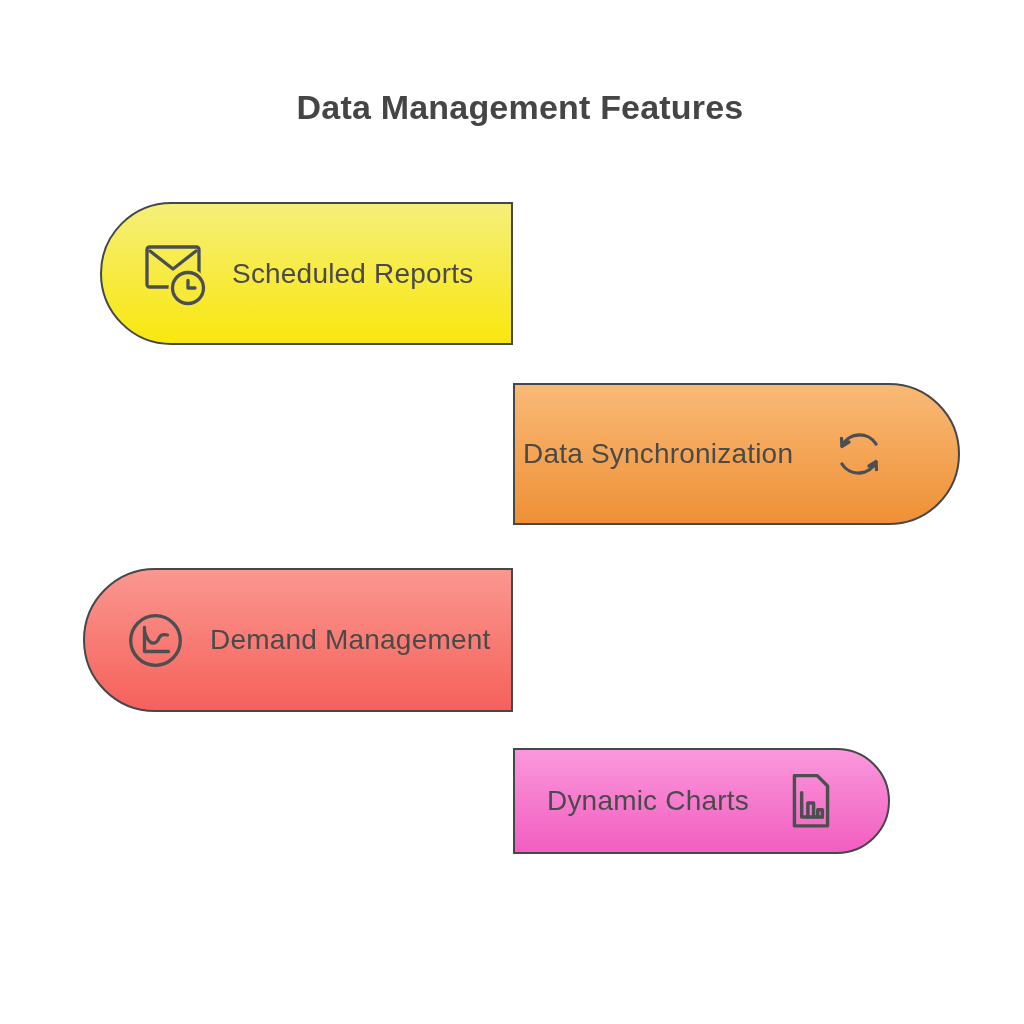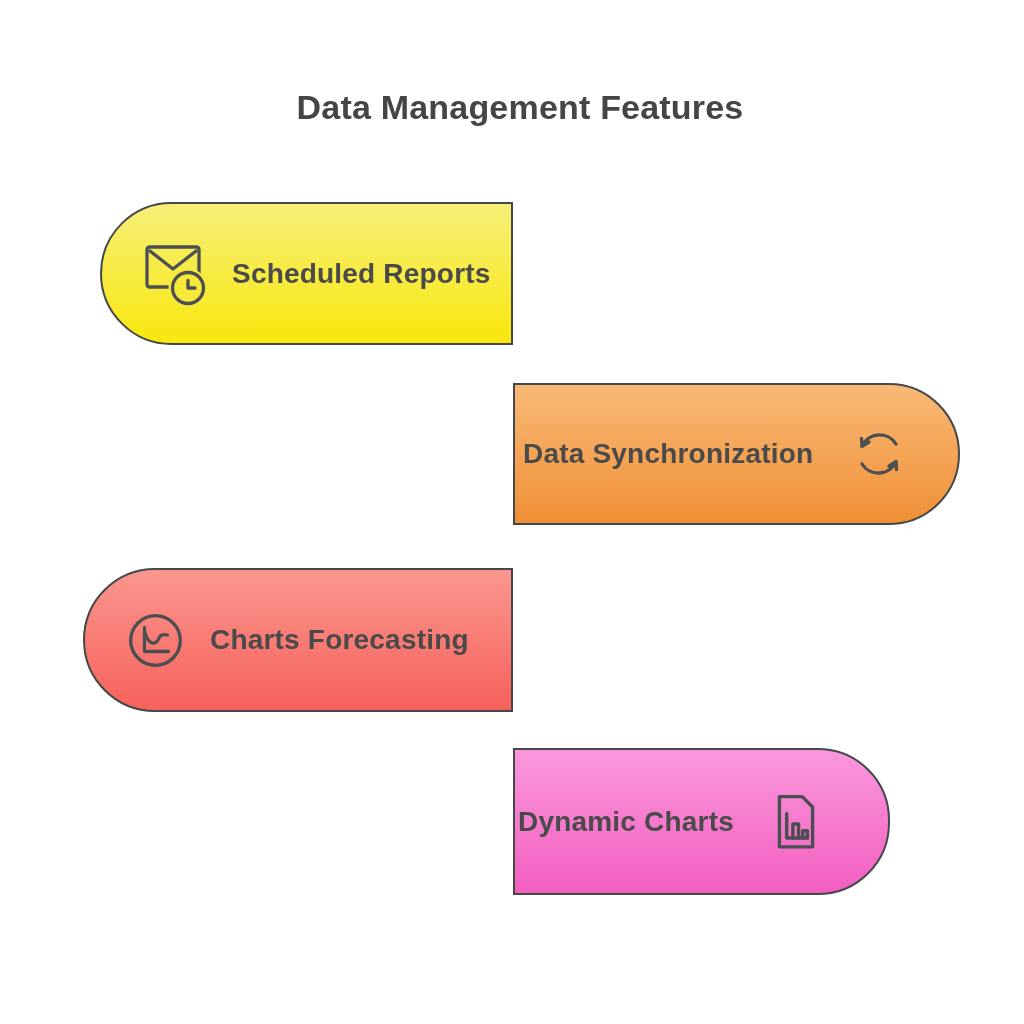--- a/index.html
+++ b/index.html
@@ -31,42 +31,42 @@
     position: absolute;
     box-sizing: border-box;
     border: 2.5px solid #44484b;
     display: flex;
     align-items: center;
   }
   .pill-cap-left  { border-radius: 72px 0 0 72px; }
   .pill-cap-right { border-radius: 0 72px 72px 0; }
   .pill-label {
     font-size: 28px;
-    font-weight: 700;
+    font-weight: 400;
     color: #4a4a4a;
     white-space: nowrap;
     letter-spacing: 0.2px;
   }
   .pill-icon { flex: 0 0 auto; display: block; }
   .pill-icon svg { display: block; }
   .icon-stroke {
     fill: none;
     stroke: #4c4f51;
     stroke-width: 3.3;
     stroke-linecap: round;
     stroke-linejoin: round;
   }
   
   #pill-0 { left: 100px; top: 202px; width: 413px; height: 143px; padding-left: 42px; }
   #pill-0 .pill-icon { margin-right: 24px; }
   #pill-1 { left: 513px; top: 383px; width: 447px; height: 142px; padding-left: 8px; }
   #pill-1 .pill-icon { margin-left: 38px; }
   #pill-2 { left: 83px;  top: 568px; width: 430px; height: 144px; padding-left: 42px; }
   #pill-2 .pill-icon { margin-right: 26px; }
-  #pill-3 { left: 513px; top: 748px; width: 377px; height: 147px; padding-left: 3px; }
+  #pill-3 { left: 513px; top: 748px; width: 377px; height: 106px; padding-left: 32px; }
   #pill-3 .pill-icon { margin-left: 38px; }
 </style>
 </head>
 <body>
 
 <div class="canvas">
 
   <h1 class="diagram-title">Data Management Features</h1>
 
   <div id="pill-0" class="pill pill-cap-left" style="background: linear-gradient(rgb(245, 239, 121), rgb(249, 231, 13));">
@@ -95,21 +95,21 @@
   </div>
 
   <div id="pill-2" class="pill pill-cap-left" style="background: linear-gradient(rgb(250, 151, 143), rgb(246, 97, 91));">
     <span class="pill-icon">
       <svg width="57" height="57" viewBox="0 0 57 57">
         <circle class="icon-stroke" cx="28.5" cy="28.5" r="24.8"></circle>
         <path class="icon-stroke" d="M17.5 15.5 L17.5 39.5 L41.5 39.5"></path>
         <path class="icon-stroke" d="M17.5 19.5 Q21 30.5 25.5 31 Q30 31.5 32 26 Q34 21.5 40.5 23"></path>
       </svg>
     </span>
-    <span class="pill-label">Charts Forecasting</span>
+    <span class="pill-label">Demand Management</span>
   </div>
 
   <div id="pill-3" class="pill pill-cap-right" style="background: linear-gradient(rgb(250, 152, 220), rgb(242, 94, 192));">
     <span class="pill-label">Dynamic Charts</span>
     <span class="pill-icon">
       <svg width="48" height="58" viewBox="0 0 46 56">
         <path class="icon-stroke" d="M7 3.5 L29 3.5 L39 13.5 L39 52 L7 52 Z"></path>
         <path class="icon-stroke" d="M14 20 L14 43.5 L34 43.5"></path>
         <path class="icon-stroke" d="M20 43.5 L20 30 L25.5 30 L25.5 43.5"></path>
         <path class="icon-stroke" d="M29.5 43.5 L29.5 36.5 L34 36.5 L34 43.5"></path>

